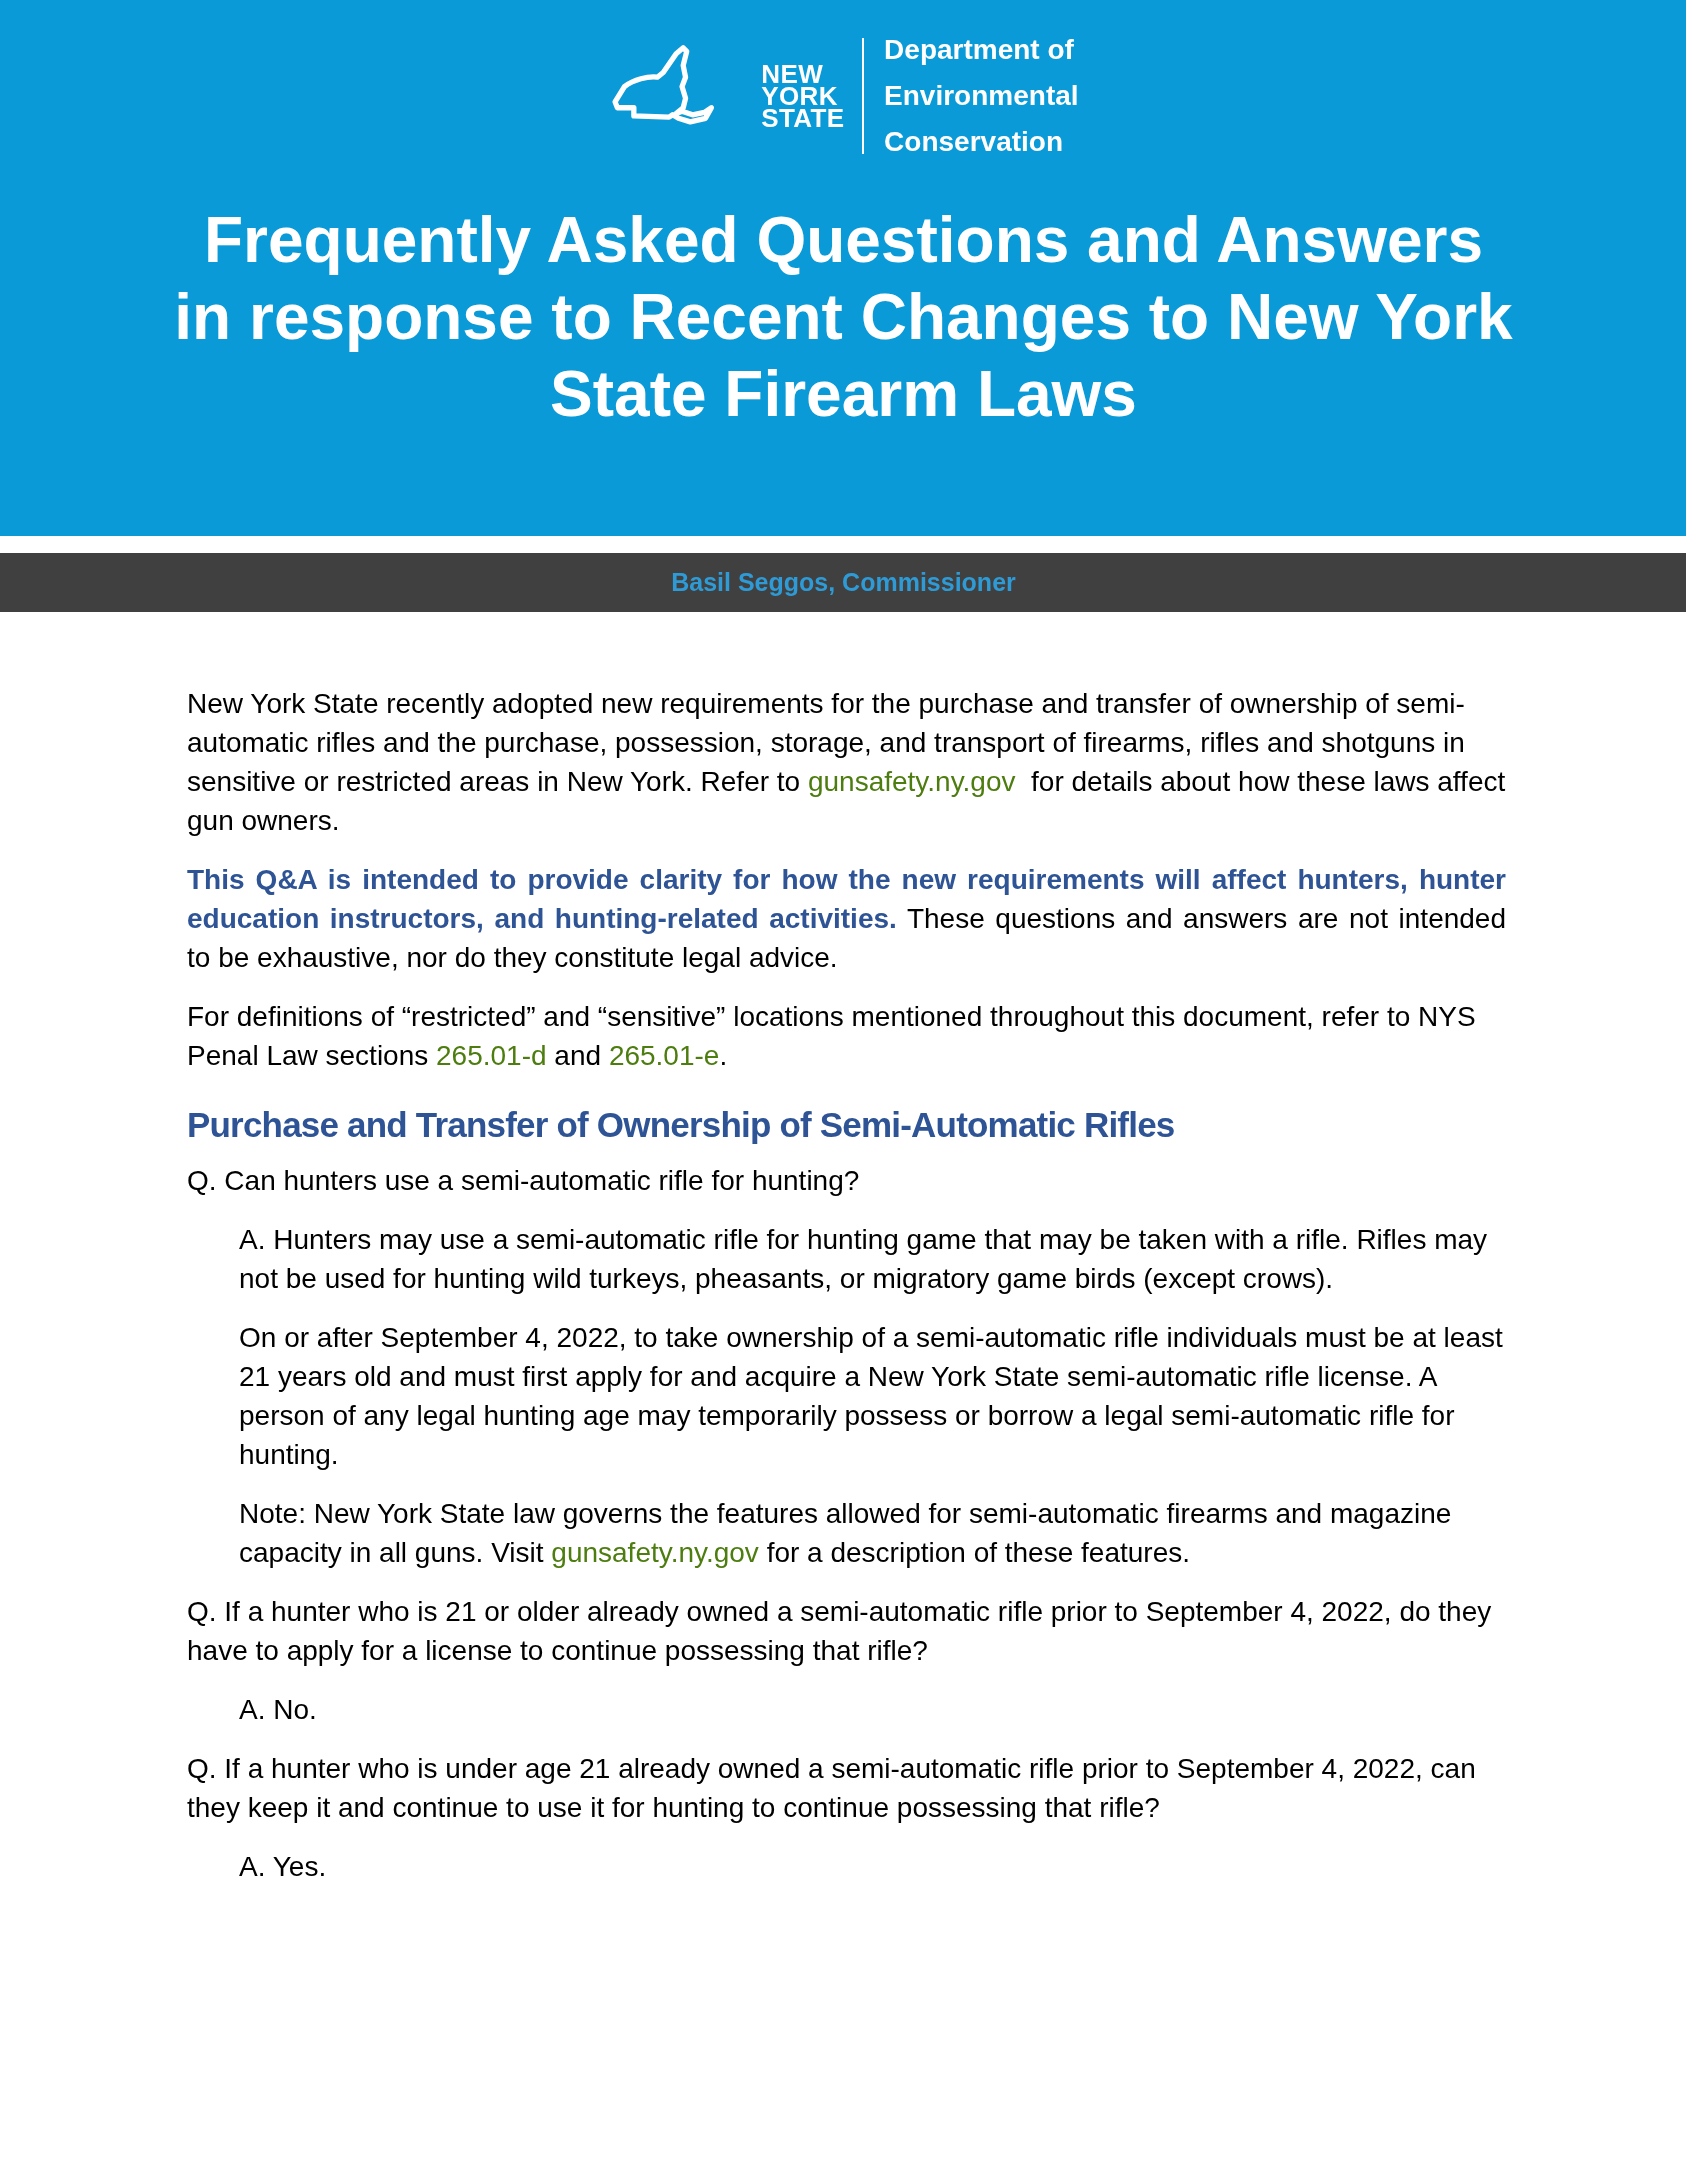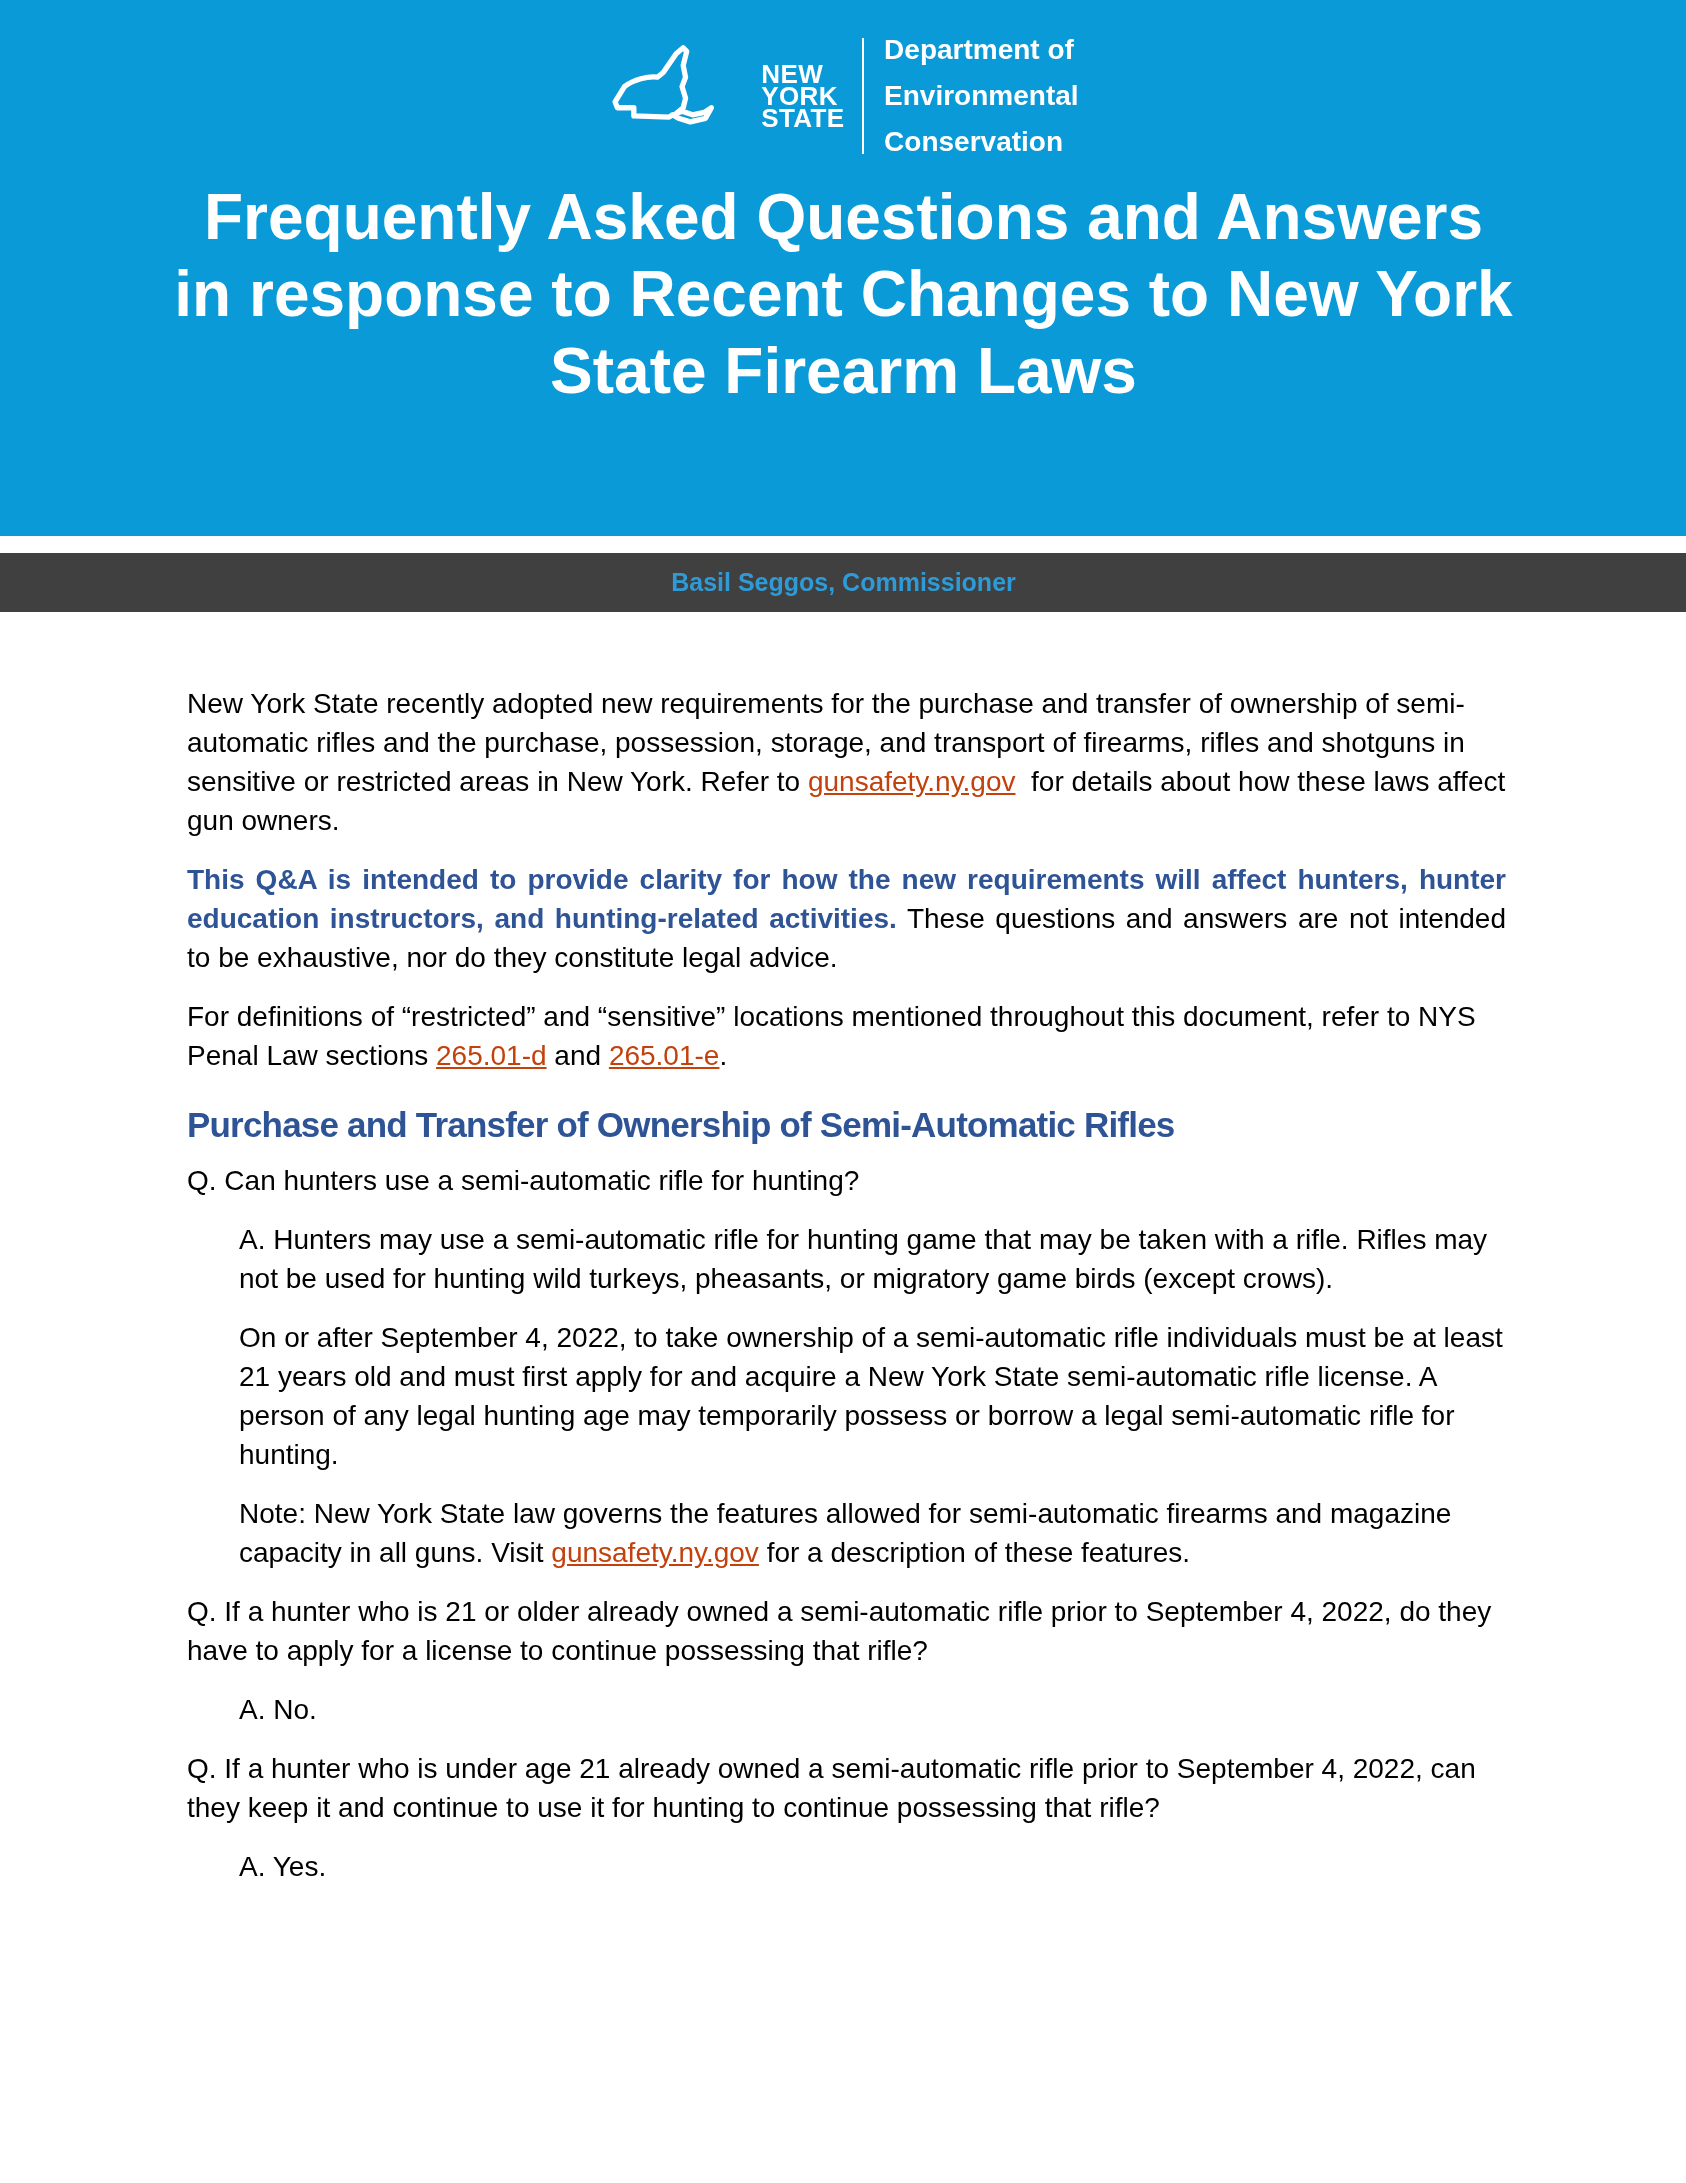--- a/index.html
+++ b/index.html
@@ -10,31 +10,31 @@
   
   .banner { background:#0a9ad7; height:536px; width:100%; }
   .logo-row { display:flex; justify-content:center; align-items:center; padding-top:32px; }
   .state-outline { width:141px; height:128px; margin-right:11.8px; }
   .state-text { display:flex; flex-direction:column; color:#ffffff; font-weight:bold;
                 font-size:26px; line-height:22px; letter-spacing:0.4px; }
   .logo-divider { width:2.5px; height:116px; background:#ffffff; margin:0 20px 0 17px; }
   .dept-text { display:flex; flex-direction:column; color:#ffffff; font-weight:bold;
                font-size:28px; line-height:30px;gap:16px; }
   .title { color:#ffffff; font-weight:bold; font-size:64px; line-height:77px;
-           text-align:center; margin:19px auto 0; width:1428px; }
+           text-align:center; margin:42px auto 0; width:1428px; }
   .white-gap { height:17px; background:#ffffff; }
   .commissioner-bar { background:#404040; height:59px; display:flex;
                       align-items:center; justify-content:center; }
   .commissioner-text { color:#2e9bd6; font-weight:bold; font-size:25px; }
   
   .content { padding:72px 181px 0 187px; font-size:28px; line-height:39px; color:#000000; }
   .content p { margin:0 0 20px 0; }
   .justified { text-align:justify; }
   .bold-blue { color:#2f5496; font-weight:bold; }
-  a.doc-link { color:#c2410c; text-decoration:underline; cursor:pointer;margin-top:36px; }
+  a.doc-link { color:#4d7c0f; cursor:pointer;margin-top:36px; }
   .section-heading { color:#2e5496; font-weight:bold; font-size:35px; line-height:42px;
                      letter-spacing:-0.8px; margin:28.6px 0 15px 0; }
   .answer { padding-left:52px; }
 </style>
 </head>
 <body>
 
 <div class="page">
 
   <div class="banner">

